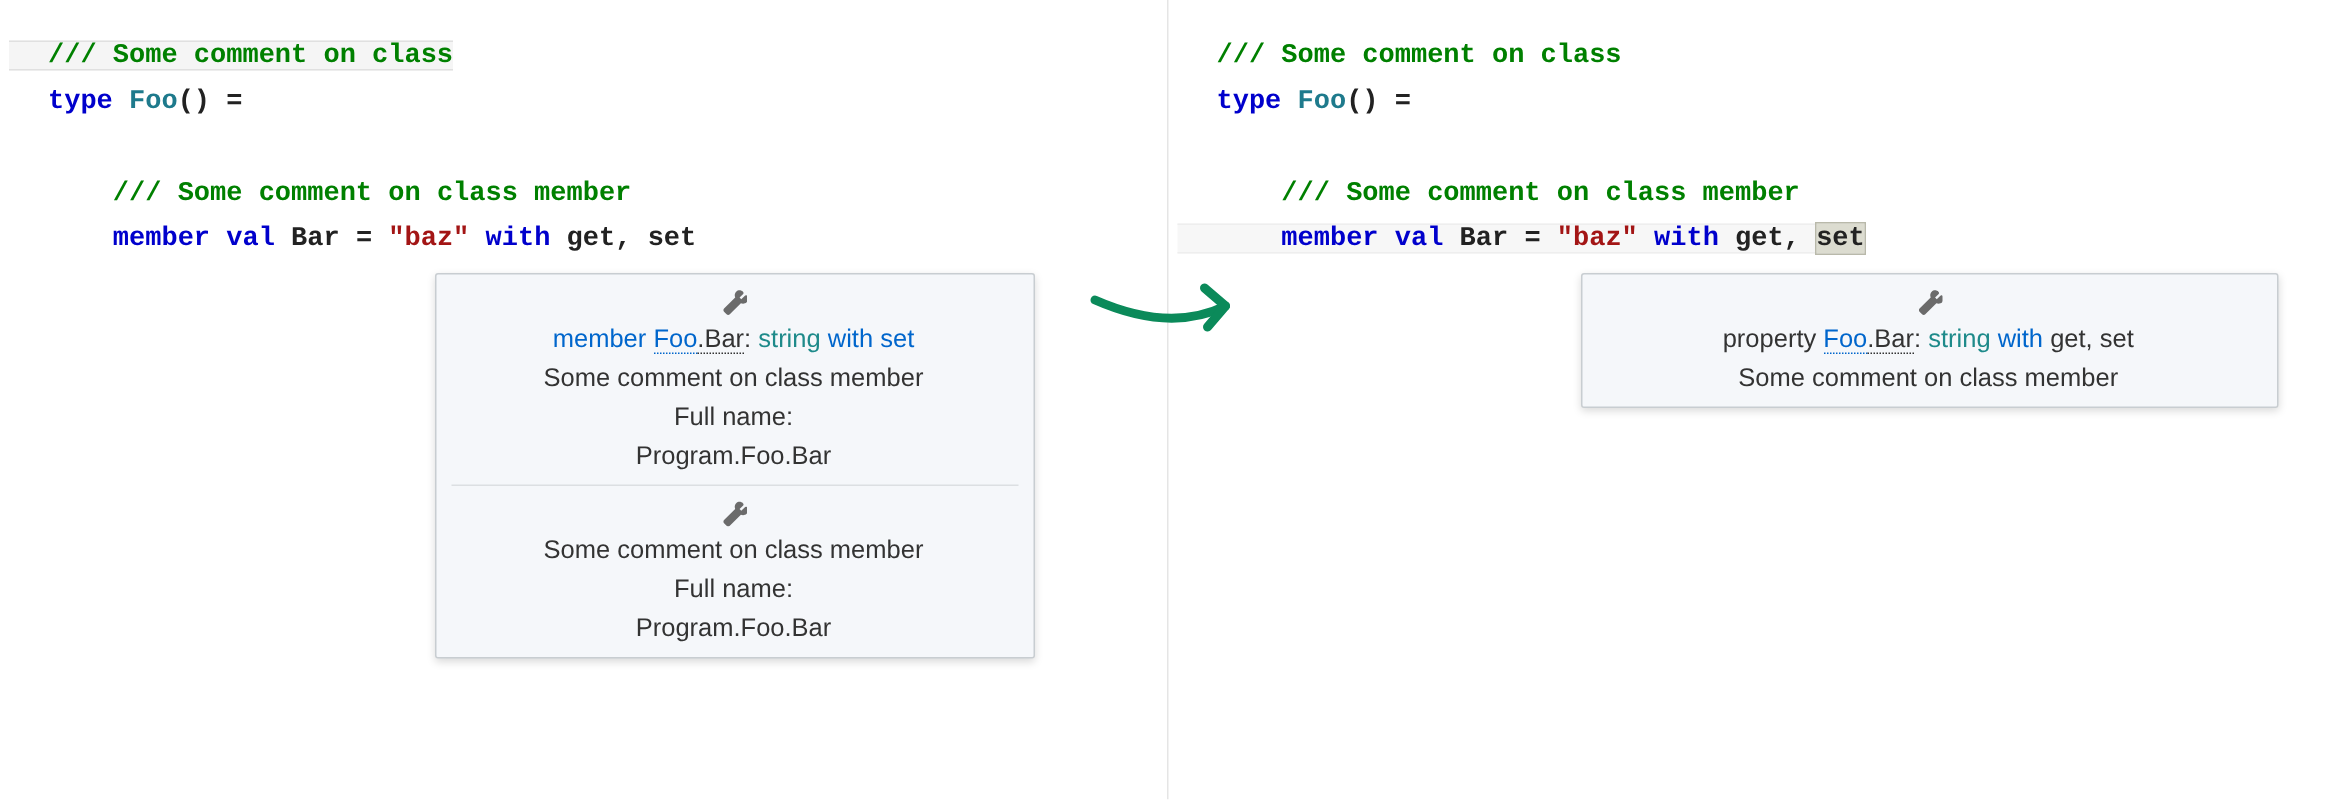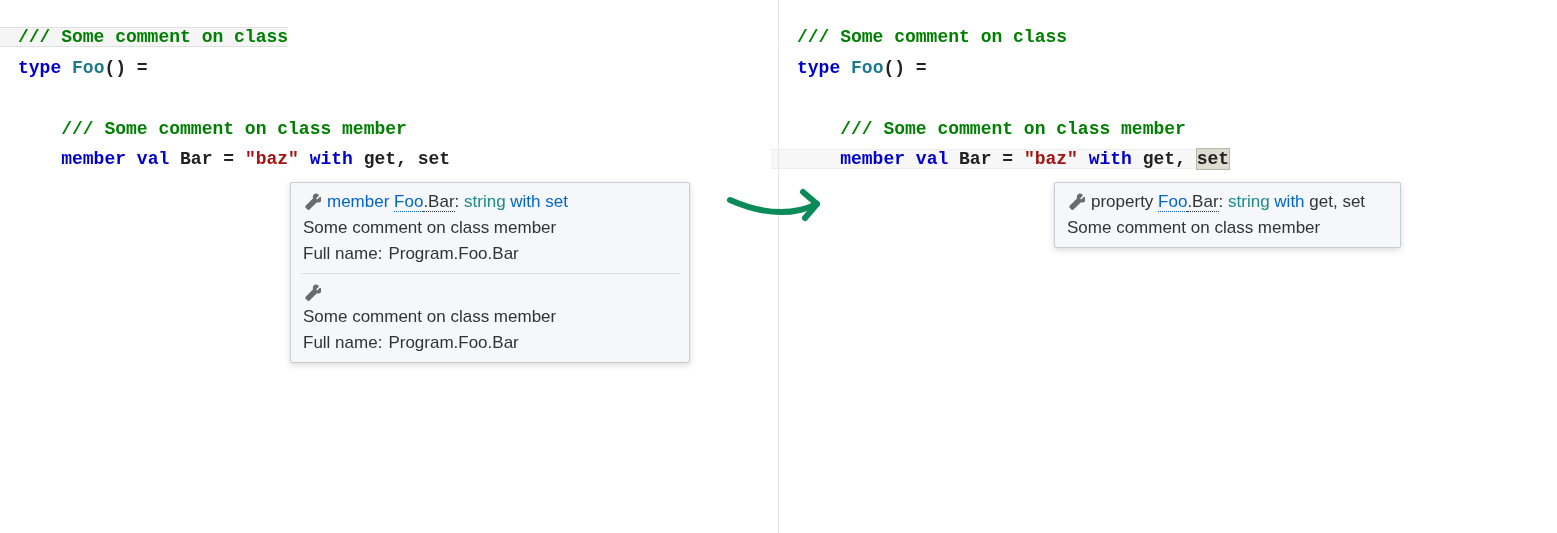--- a/index.html
+++ b/index.html
@@ -7,21 +7,21 @@
       background: #ffffff;
       font-family: Consolas, 'Courier New', monospace;
       font-size: 18px;
       display: flex;
       width: 1557px;
       height: 533px;
       position: relative;
     }
     .panel {
       flex: 1;
-      padding: 22px 0 0 18px;
+      padding: 22px 0 0 32px;
       position: relative;
     }
     .panel-left { border-right: 1px solid #e5e5e5; }
     pre {
       font-family: Consolas, 'Courier New', monospace;
       line-height: 1.7;
       white-space: pre;
     }
     .c-comment { color: #008000; font-weight: bold; }
     .c-keyword { color: #0000cc; font-weight: bold; }
@@ -66,21 +66,21 @@
       position: absolute;
       background: #f5f7fa;
       border: 1px solid #c8cdd1;
       border-radius: 2px;
       box-shadow: 0 2px 6px rgba(0,0,0,0.15);
       font-family: 'Segoe UI', Arial, sans-serif;
       font-size: 17px;
       color: #333;
       padding: 6px 0;
     }
-    .tt-row { padding: 3px 14px 3px 12px; display:flex; align-items:flex-start; gap:6px;}
+    .tt-row { padding: 3px 14px 3px 12px; display:flex; align-items:center; gap:6px;flex-direction:column;}
     .tt-sig {
       color:#333;
     }
     .tt-link { color:#0066cc; border-bottom:1px dotted #0066cc; }
     .tt-dot  { color:#333; border-bottom:1px dotted #333; }
     .tt-type { color:#1e8a8a; }
     .tt-kw   { color:#0066cc; }
     .tt-sep { border-top:1px solid #dcdfe2; margin:6px 10px; }
     .wrench {
       display:inline-block;
@@ -147,21 +147,21 @@
   </svg>
 </div>
 
 <div class="panel panel-right">
   <pre><span><span class="c-comment">/// Some comment on class</span></span>
 <span><span class="c-keyword">type</span> <span class="c-type">Foo</span><span class="c-op">() =</span></span>
 
 <span>    <span class="c-comment">/// Some comment on class member</span></span>
 <span class="hl-line2">    <span class="c-keyword">member</span> <span class="c-keyword">val</span> <span class="c-ident">Bar</span><span class="c-op"> = </span><span class="c-string">"baz"</span> <span class="c-keyword">with</span> <span class="c-ident">get</span><span class="c-op">, </span><span class="c-ident sel">set</span></span></pre>
 
-  <div class="tooltip" style="left:275px; top:182px; width:347px;">
+  <div class="tooltip" style="left:275px; top:182px; width:465px;">
     <div class="tt-row">
       <span class="wrench">
         <svg viewBox="0 0 16 16">
             <path fill="#6b6b6b" d="M13.7 2.3c.4.4.3 1-.1 1.4l-2 2 1 1 2-2c.4-.4 1-.5 1.4-.1.9.9.9 2.7-.2 3.8-.9.9-2.3 1.1-3.4.6L5.8 15.6c-.5.5-1.4.5-1.9 0l-1.5-1.5c-.5-.5-.5-1.4 0-1.9L9 5.6c-.5-1.1-.3-2.5.6-3.4C10.7 1.1 12.5 1.1 13.7 2.3z"></path>
           </svg>
       </span>
       <span class="tt-sig">
         <span>property </span><span class="tt-link">Foo</span><span class="tt-dot">.Bar</span><span>: </span><span class="tt-type">string</span><span class="tt-kw"> with </span><span>get</span><span>, </span><span>set</span>
       </span>
     </div>

